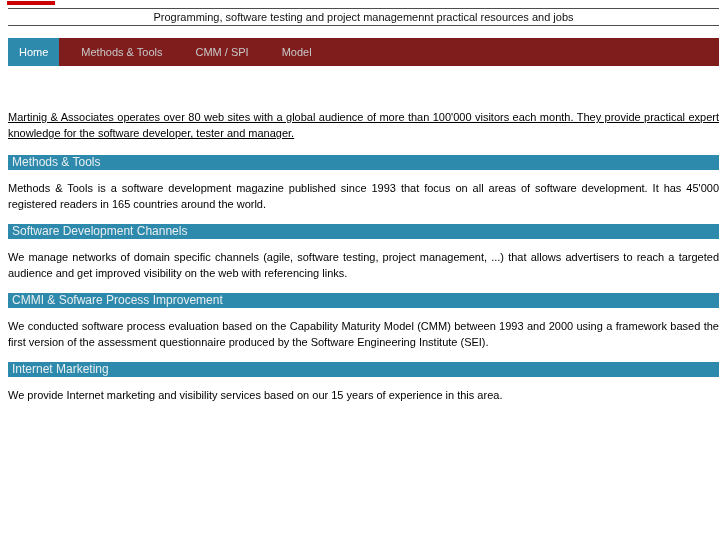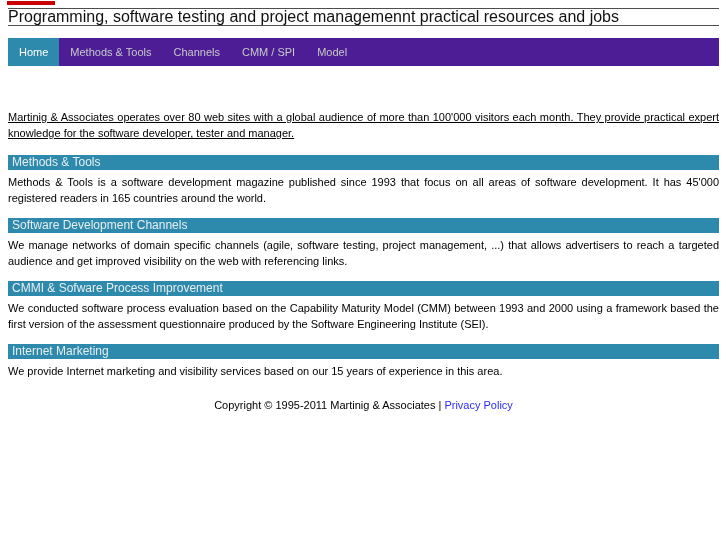--- a/index.html
+++ b/index.html
@@ -25,31 +25,32 @@
   .content {
     margin: 0 8px;
     width: 711px;
   }
   .rule {
     border-top: 1px solid #4d4d4d;
     height: 0;
   }
   .masthead { padding-top: 8px; }
   .tagline {
-    text-align: left;
+    text-align: center;
     line-height: 16px;
-    font-size: 16px;
+    font-size: 11px;
     color: #111111;
   }
   .navbar {
     margin-top: 12px;
     height: 28px;
-    background: #4c1d95;
+    background: #7f1d1d;
     display: flex;
     align-items: stretch;
+    gap: 11px;
   }
   .nav-item {
     display: block;
     color: #c9c9c9;
     line-height: 28px;
     padding: 0 11px;
     font-size: 11px;
     text-decoration: none;
     cursor: pointer;
     white-space: nowrap;
@@ -68,21 +69,21 @@
     margin: 12px 0 0 0;
     background: #2e8aac;
     color: #e8eef0;
     font-weight: normal;
     font-size: 12px;
     line-height: 15px;
     height: 15px;
     padding: 0 0 0 4px;
   }
   .section-body {
-    margin: 4px 0 0 0;
+    margin: 10px 0 0 0;
     text-align: justify;
     line-height: 16px;
   }
   .footer {
     margin-top: 18px;
     text-align: center;
     line-height: 16px;
     font-size: 11px;
   }
   .footer .privacy-link {
@@ -102,21 +103,20 @@
 
   <div class="masthead">
     <div class="rule"></div>
     <div class="tagline">Programming, software testing and project managemennt practical resources and jobs</div>
     <div class="rule"></div>
   </div>
 
   <nav class="navbar">
     <a class="nav-item active">Home</a>
     <a class="nav-item">Methods &amp; Tools</a>
-    <a class="nav-item">Channels</a>
     <a class="nav-item">CMM / SPI</a>
     <a class="nav-item">Model</a>
   </nav>
 
   <main>
     <p class="intro">Martinig &amp; Associates operates over 80 web sites with a global audience of more than 100'000 visitors each month. They provide practical expert knowledge for the software developer, tester and manager.</p>
 
     <section>
       <h2 class="section-header">Methods &amp; Tools</h2>
       <p class="section-body">Methods &amp; Tools is a software development magazine published since 1993 that focus on all areas of software development. It has 45'000 registered readers in 165 countries around the world.</p>
@@ -131,17 +131,14 @@
       <h2 class="section-header">CMMI &amp; Sofware Process Improvement</h2>
       <p class="section-body">We conducted software process evaluation based on the Capability Maturity Model (CMM) between 1993 and 2000 using a framework based the first version of the assessment questionnaire produced by the Software Engineering Institute (SEI).</p>
     </section>
 
     <section>
       <h2 class="section-header">Internet Marketing</h2>
       <p class="section-body">We provide Internet marketing and visibility services based on our 15 years of experience in this area.</p>
     </section>
   </main>
 
-  <div class="footer">
-    <span class="copyright">Copyright © 1995-2011 Martinig &amp; Associates |</span><a class="privacy-link">Privacy Policy</a>
-  </div>
 
 </div>
 
 </body></html>

